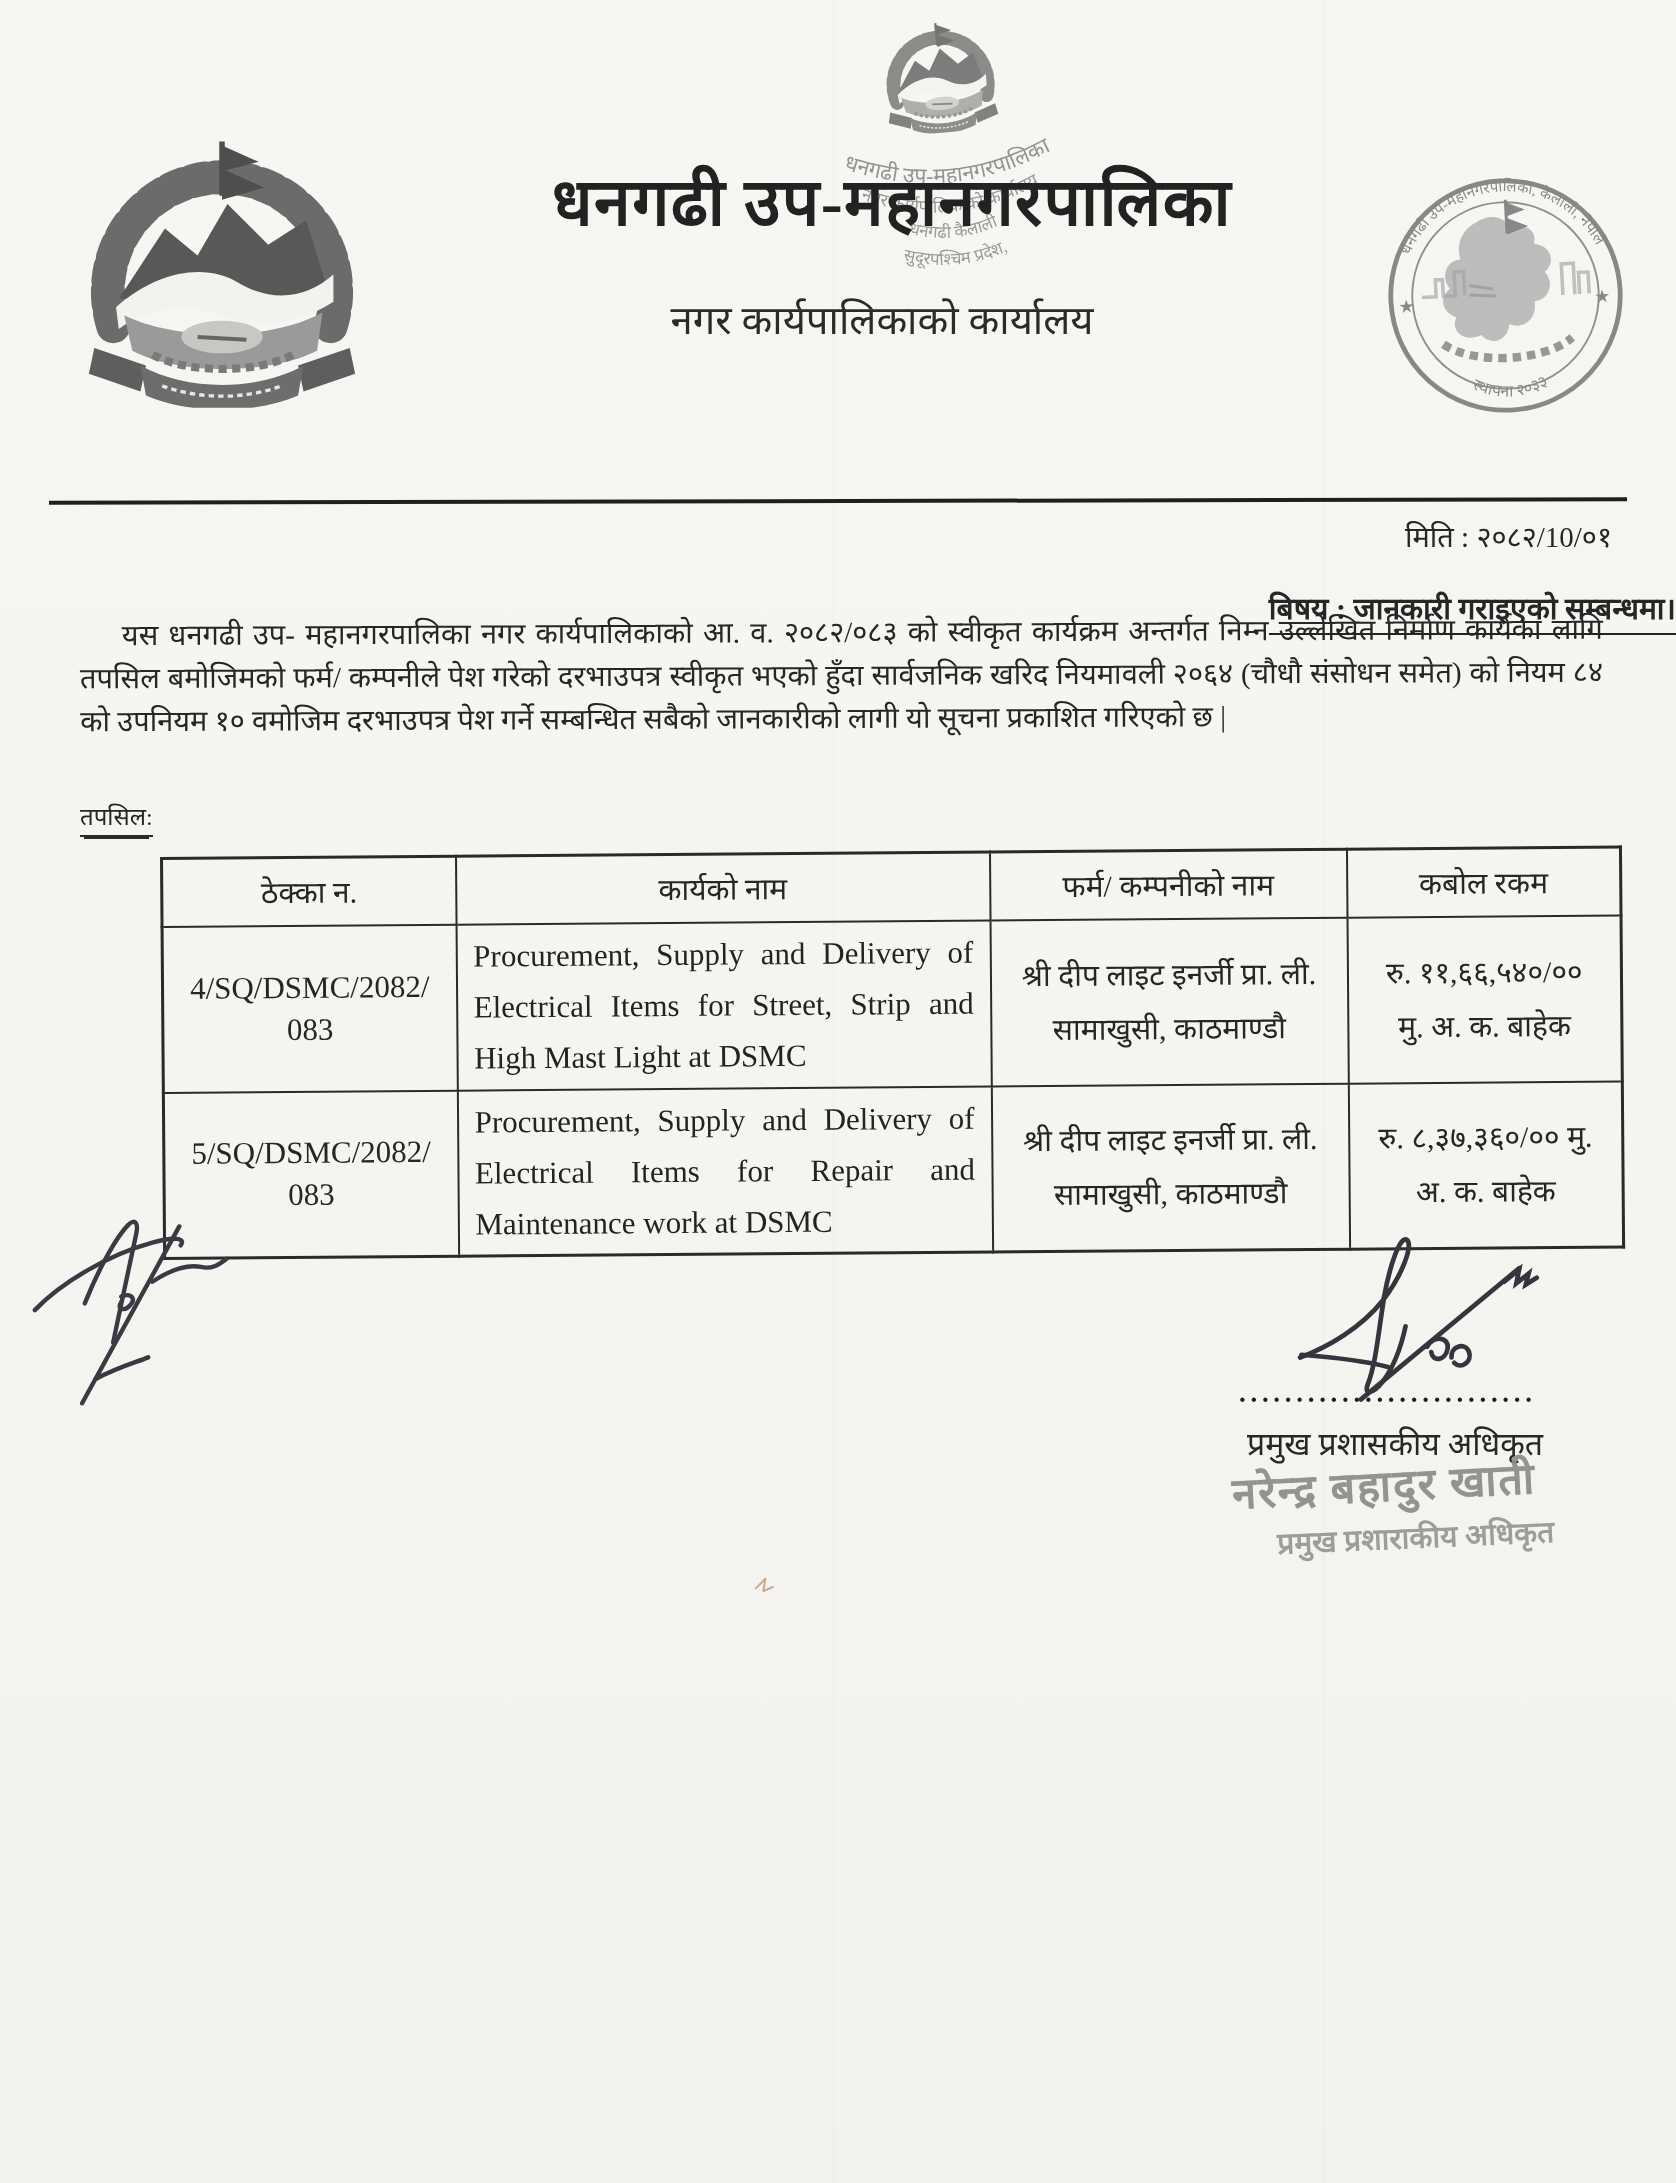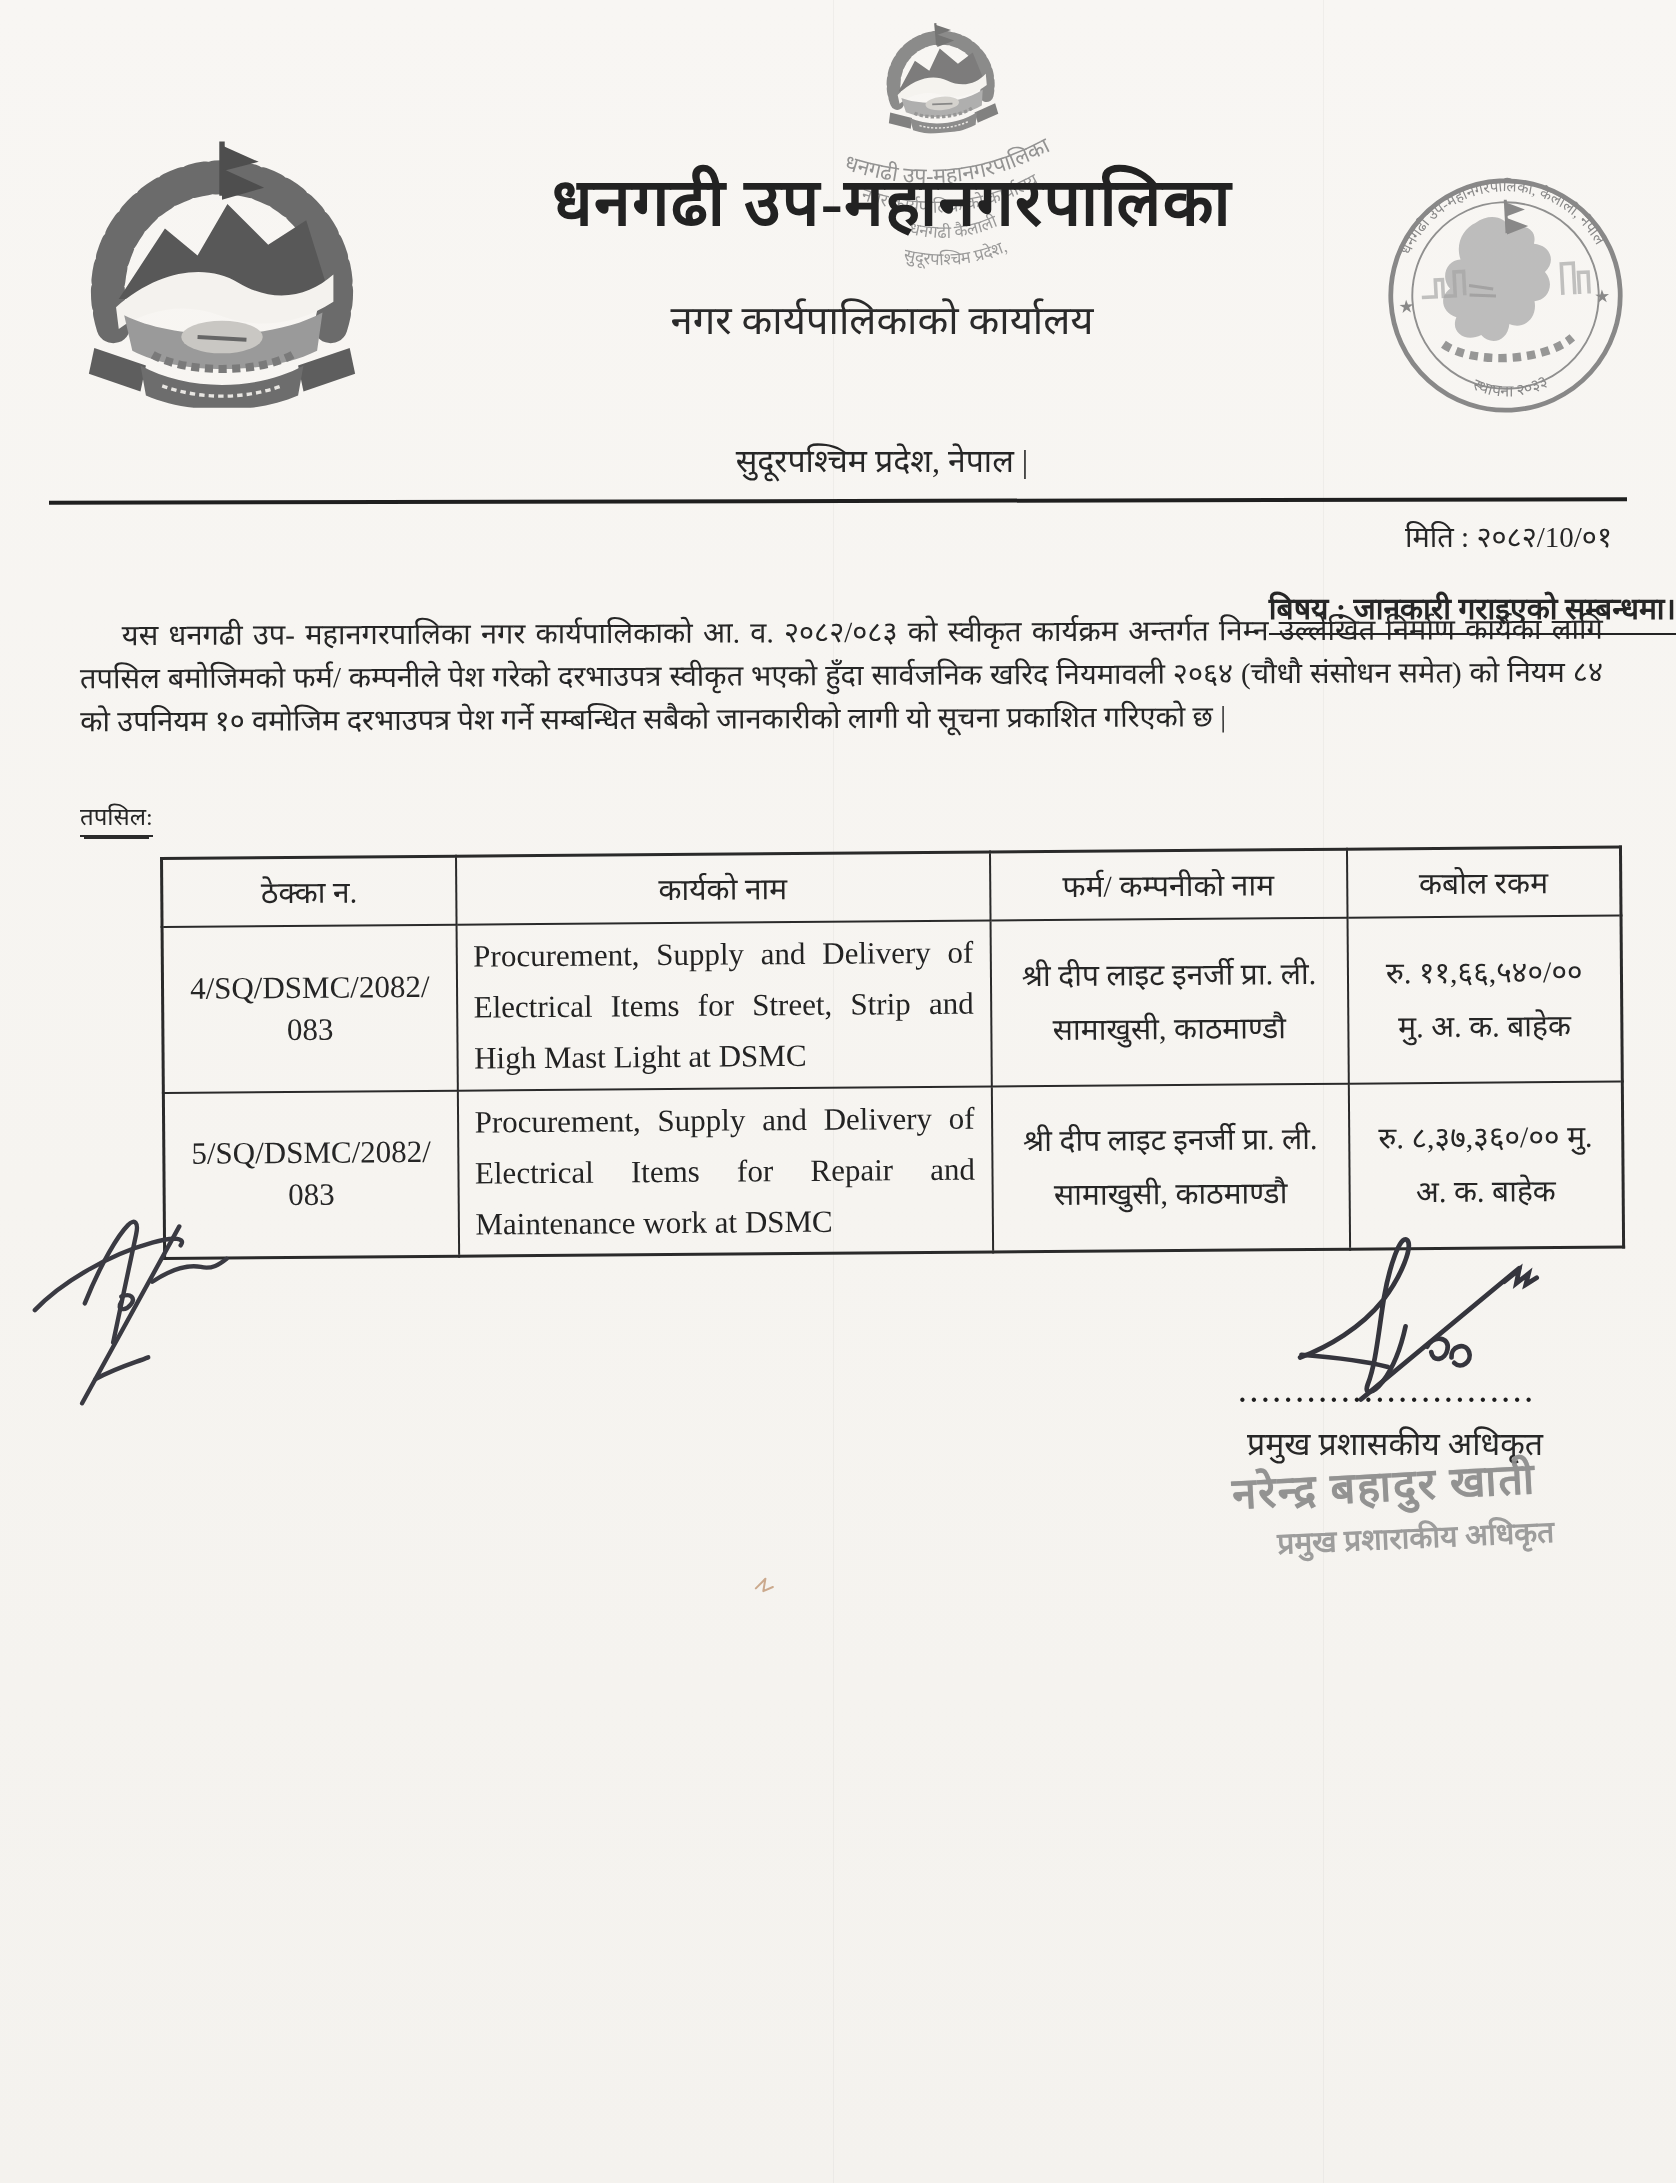--- a/index.html
+++ b/index.html
@@ -141,21 +141,20 @@
     <path d="M70 90 l20 4 M70 98 l22 2" stroke="#8d8d8d" stroke-width="2.5" opacity=".7"></path>
     <path d="M46 138 C 70 157 130 157 154 138" stroke="#8d8d8d" stroke-width="7" fill="none" stroke-dasharray="7 5"></path>
     <text font-size="12.5" fill="#7d7d7d"><textPath href="#rs-top" startOffset="50%" text-anchor="middle">धनगढी उप-महानगरपालिका, कैलाली, नेपाल</textPath></text>
     <text font-size="13.5" fill="#7d7d7d"><textPath href="#rs-bot" startOffset="50%" text-anchor="middle">स्थापना २०३३</textPath></text>
     <text x="10" y="110" font-size="15" fill="#7d7d7d">★</text>
     <text x="174" y="110" font-size="15" fill="#7d7d7d">★</text>
   </svg>
 
   <div class="abs title" style="z-index:2">धनगढी उप-महानगरपालिका</div>
   <div class="abs office" style="z-index:2">नगर कार्यपालिकाको कार्यालय</div>
-  <div class="abs province">सुदूरपश्चिम प्रदेश, नेपाल |</div>
   <div class="abs divider"></div>
 
   <div class="abs date-line">मिति : २०८२/10/०१</div>
   <div class="abs subject-wrap">
     <span class="subject">बिषय : जानकारी गराइएको सम्बन्धमा।</span>
   </div>
 
   <div class="abs paragraph">यस धनगढी उप- महानगरपालिका नगर कार्यपालिकाको आ. व. २०८२/०८३ को स्वीकृत कार्यक्रम अन्तर्गत निम्न उल्लेखित निर्माण कार्यका लागि तपसिल बमोजिमको फर्म/ कम्पनीले पेश गरेको दरभाउपत्र स्वीकृत भएको हुँदा सार्वजनिक खरिद नियमावली २०६४ (चौधौ संसोधन समेत) को नियम ८४ को उपनियम १० वमोजिम दरभाउपत्र पेश गर्ने सम्बन्धित सबैको जानकारीको लागी यो सूचना प्रकाशित गरिएको छ |</div>
   <div class="abs tapasil">तपसिल:</div>
 

